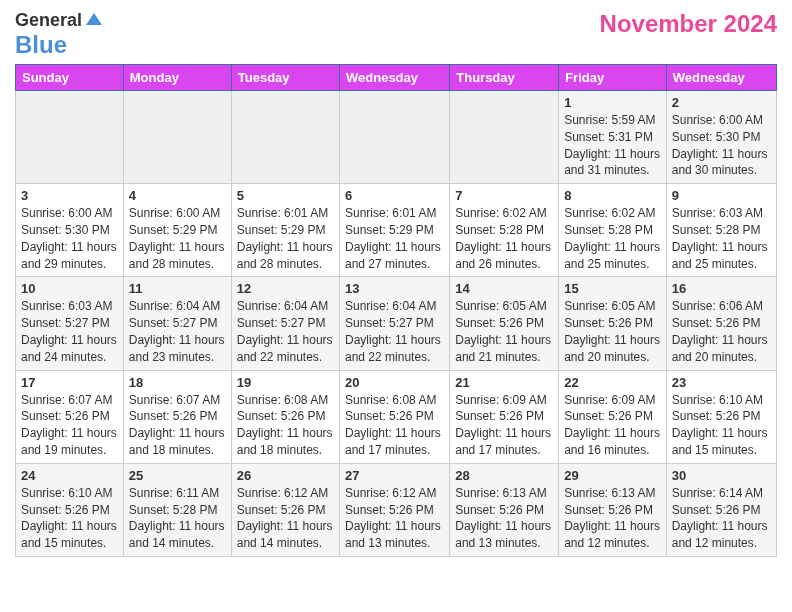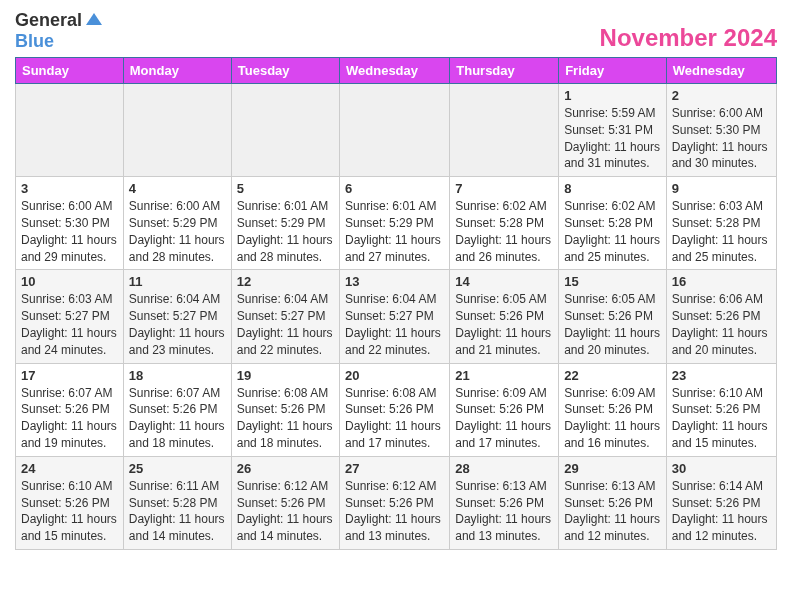--- a/index.html
+++ b/index.html
@@ -5,40 +5,40 @@
     * { box-sizing: border-box; margin: 0; padding: 0; }
     body {
       font-family: Arial, sans-serif;
       background: #fff;
       width: 792px;
       min-height: 612px;
       padding: 10px 15px;
     }
     .header {
       display: flex;
-      align-items: flex-end;
+      align-items: flex-start;
       justify-content: space-between;
       margin-bottom: 5px;
     }
     .logo {
       display: flex;
       flex-direction: column;
       align-items: flex-start;
     }
     .logo-text {
       display: flex;
       align-items: center;
     }
     .logo-general {
       font-size: 18px;
       font-weight: bold;
       color: #333;
     }
     .logo-blue {
-      font-size: 18px;
+      font-size: 24px;
       font-weight: bold;
       color: #4a90d9;
     }
     .logo-icon {
       width: 20px;
       height: 20px;
       margin-left: 2px;
     }
     .title-area {
       text-align: right;

